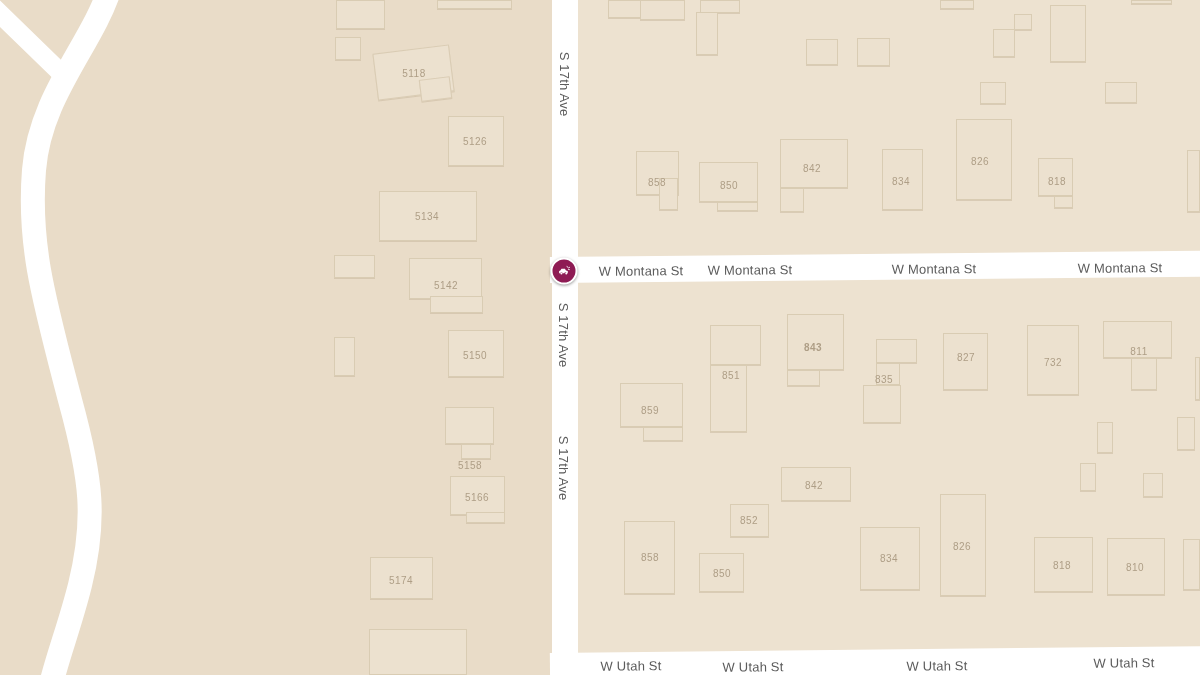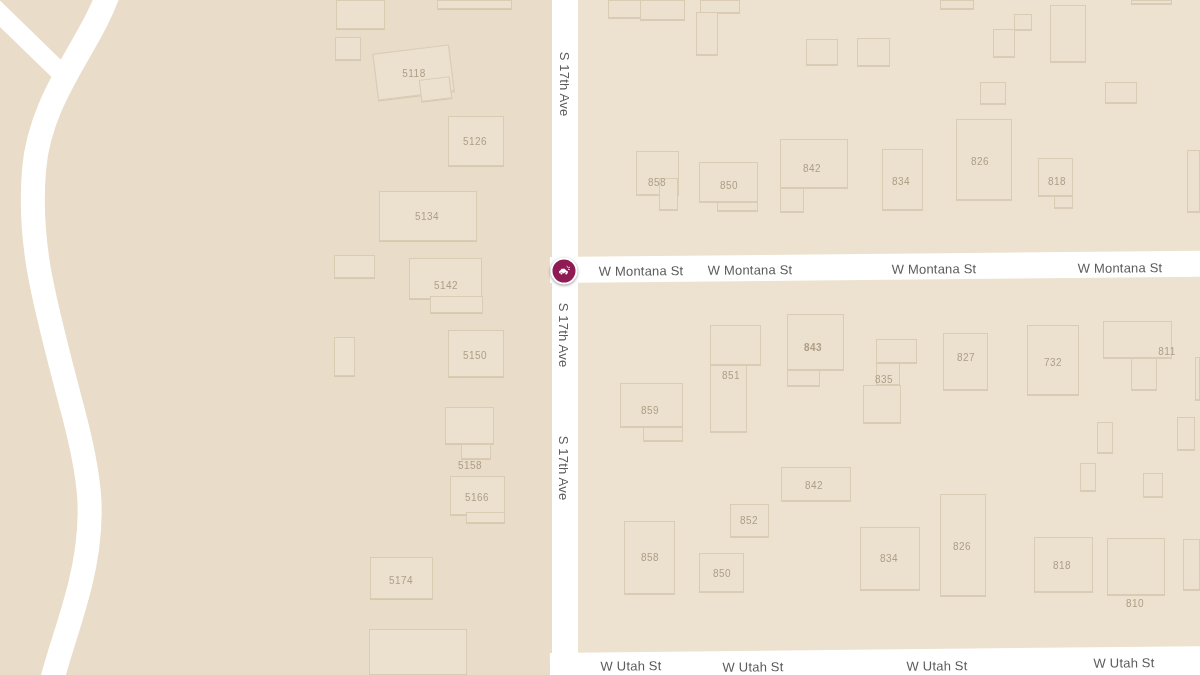--- a/index.html
+++ b/index.html
@@ -124,42 +124,42 @@
       <div class="bpart" style="left: 876px; top: 339px; width: 41px; height: 24px;"></div>
       <div class="bpart" style="left: 876px; top: 363px; width: 24px; height: 22px;"></div>
       <div class="bpart" style="left: 863px; top: 385px; width: 38px; height: 38px;"></div>
       <span class="bnum" style="left: 884px; top: 379px;">835</span>
       <div class="bpart" style="left: 943px; top: 333px; width: 45px; height: 57px;"></div>
       <span class="bnum" style="left: 966px; top: 357px;">827</span>
       <div class="bpart" style="left: 1027px; top: 325px; width: 52px; height: 70px;"></div>
       <span class="bnum" style="left: 1053px; top: 362px;">732</span>
       <div class="bpart" style="left: 1103px; top: 321px; width: 69px; height: 37px;"></div>
       <div class="bpart" style="left: 1131px; top: 358px; width: 26px; height: 32px;"></div>
-      <span class="bnum" style="left: 1139px; top: 351px; margin-left: 28px;">811</span>
+      <span class="bnum" style="left: 1139px; top: 351px;">811</span>
       <div class="bpart" style="left: 1097px; top: 422px; width: 16px; height: 31px;"></div>
       <div class="bpart" style="left: 1177px; top: 417px; width: 18px; height: 33px;"></div>
       <div class="bpart" style="left: 1080px; top: 463px; width: 16px; height: 28px;"></div>
       <div class="bpart" style="left: 1143px; top: 473px; width: 20px; height: 24px;"></div>
       <div class="bpart" style="left: 1195px; top: 357px; width: 5px; height: 43px;"></div>
       <div class="bpart" style="left: 781px; top: 467px; width: 70px; height: 34px;"></div>
       <span class="bnum" style="left: 814px; top: 485px;">842</span>
       <div class="bpart" style="left: 730px; top: 504px; width: 39px; height: 33px;"></div>
       <span class="bnum" style="left: 749px; top: 520px;">852</span>
       <div class="bpart" style="left: 624px; top: 521px; width: 51px; height: 73px;"></div>
       <span class="bnum" style="left: 650px; top: 557px;">858</span>
       <div class="bpart" style="left: 699px; top: 553px; width: 45px; height: 39px;"></div>
       <span class="bnum" style="left: 722px; top: 573px;">850</span>
       <div class="bpart" style="left: 860px; top: 527px; width: 60px; height: 63px;"></div>
       <span class="bnum" style="left: 889px; top: 558px;">834</span>
       <div class="bpart" style="left: 940px; top: 494px; width: 46px; height: 102px;"></div>
       <span class="bnum" style="left: 962px; top: 546px;">826</span>
       <div class="bpart" style="left: 1034px; top: 537px; width: 59px; height: 55px;"></div>
       <span class="bnum" style="left: 1062px; top: 565px;">818</span>
       <div class="bpart" style="left: 1107px; top: 538px; width: 58px; height: 57px;"></div>
-      <span class="bnum" style="left: 1135px; top: 567px; margin-top: 36px;">810</span>
+      <span class="bnum" style="left: 1135px; top: 567px;">810</span>
       <div class="bpart" style="left: 1183px; top: 539px; width: 17px; height: 51px;"></div>
     </div>
   <div id="labels-layer">
       <span class="slabel v" style="left: 564px; top: 84px;">S 17th Ave</span>
       <span class="slabel v" style="left: 563px; top: 335px;">S 17th Ave</span>
       <span class="slabel v" style="left: 563px; top: 468px;">S 17th Ave</span>
       <span class="slabel" style="left: 641px; top: 271px;">W Montana St</span>
       <span class="slabel" style="left: 750px; top: 270px;">W Montana St</span>
       <span class="slabel" style="left: 934px; top: 269px;">W Montana St</span>
       <span class="slabel" style="left: 1120px; top: 268px;">W Montana St</span>

